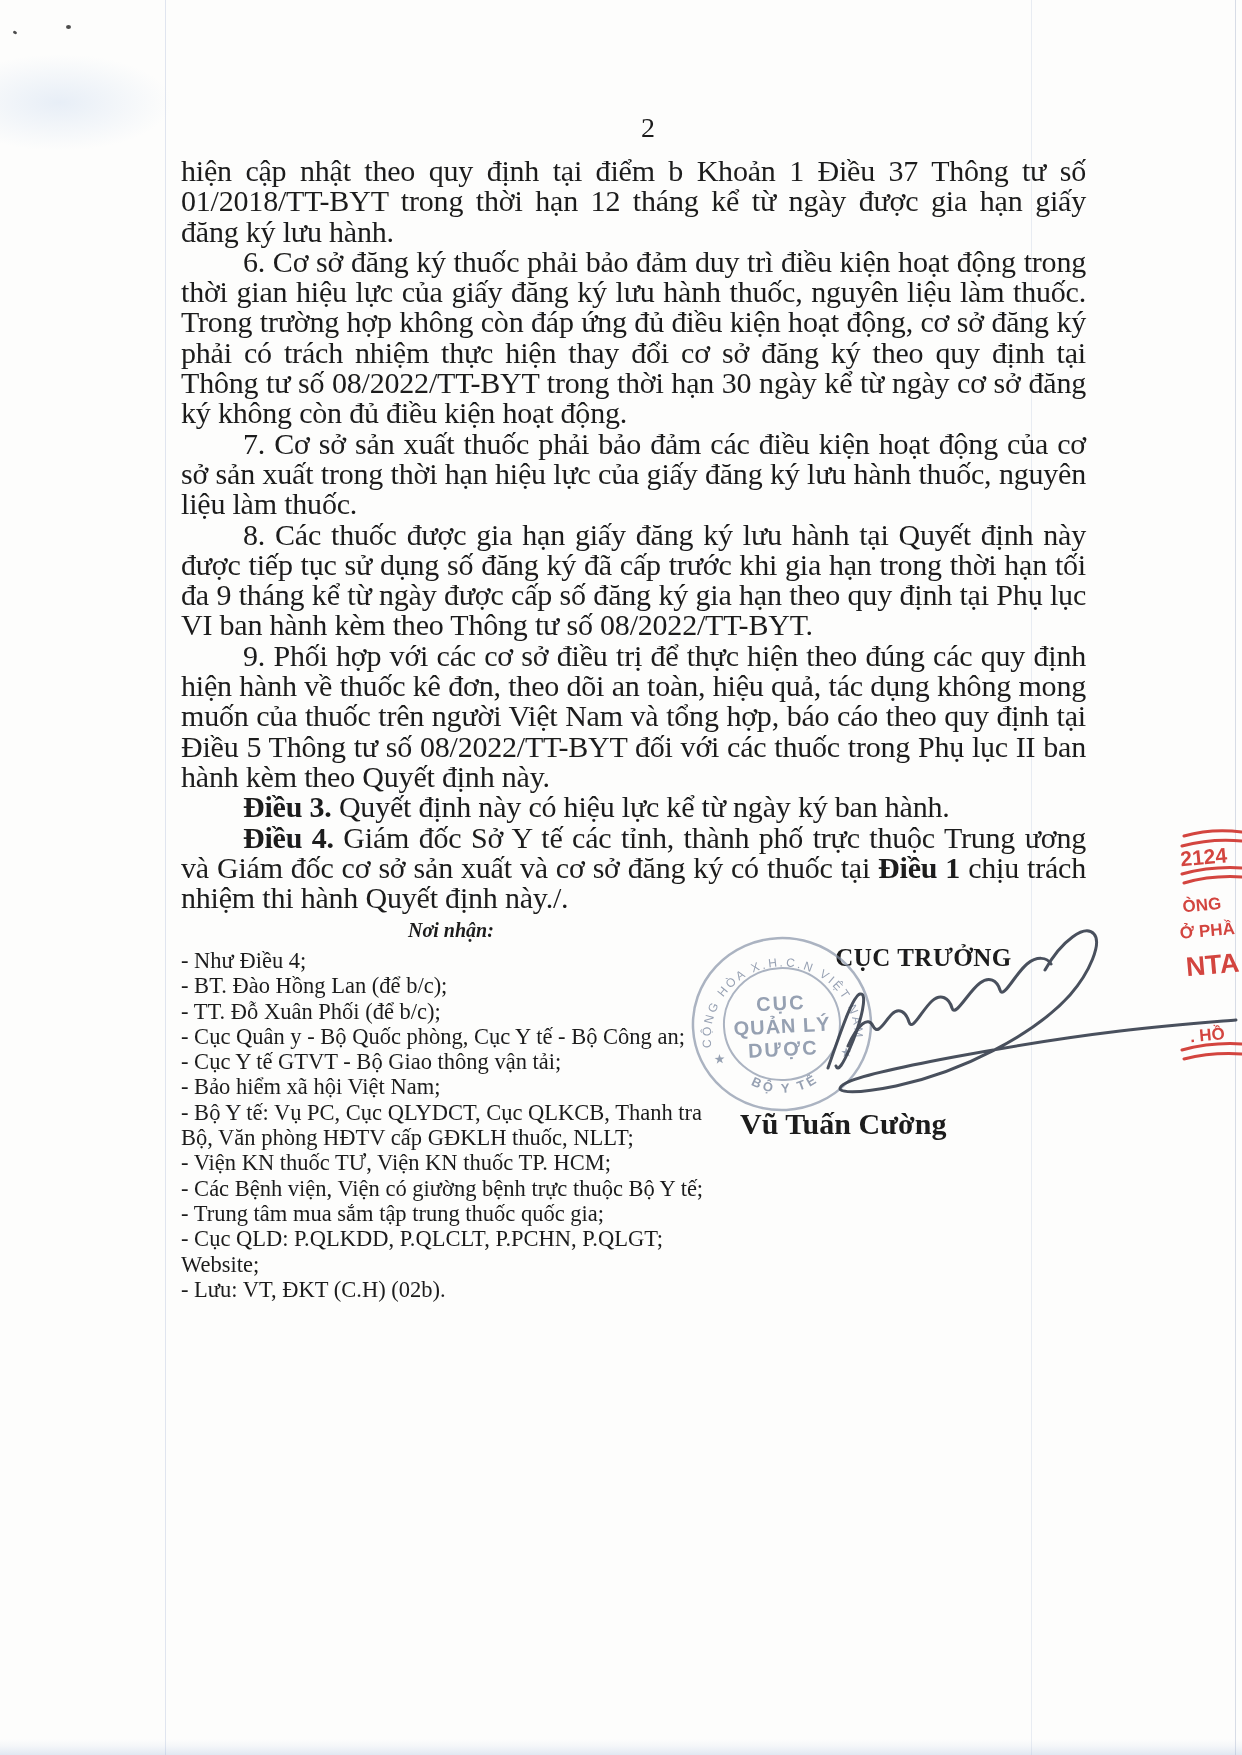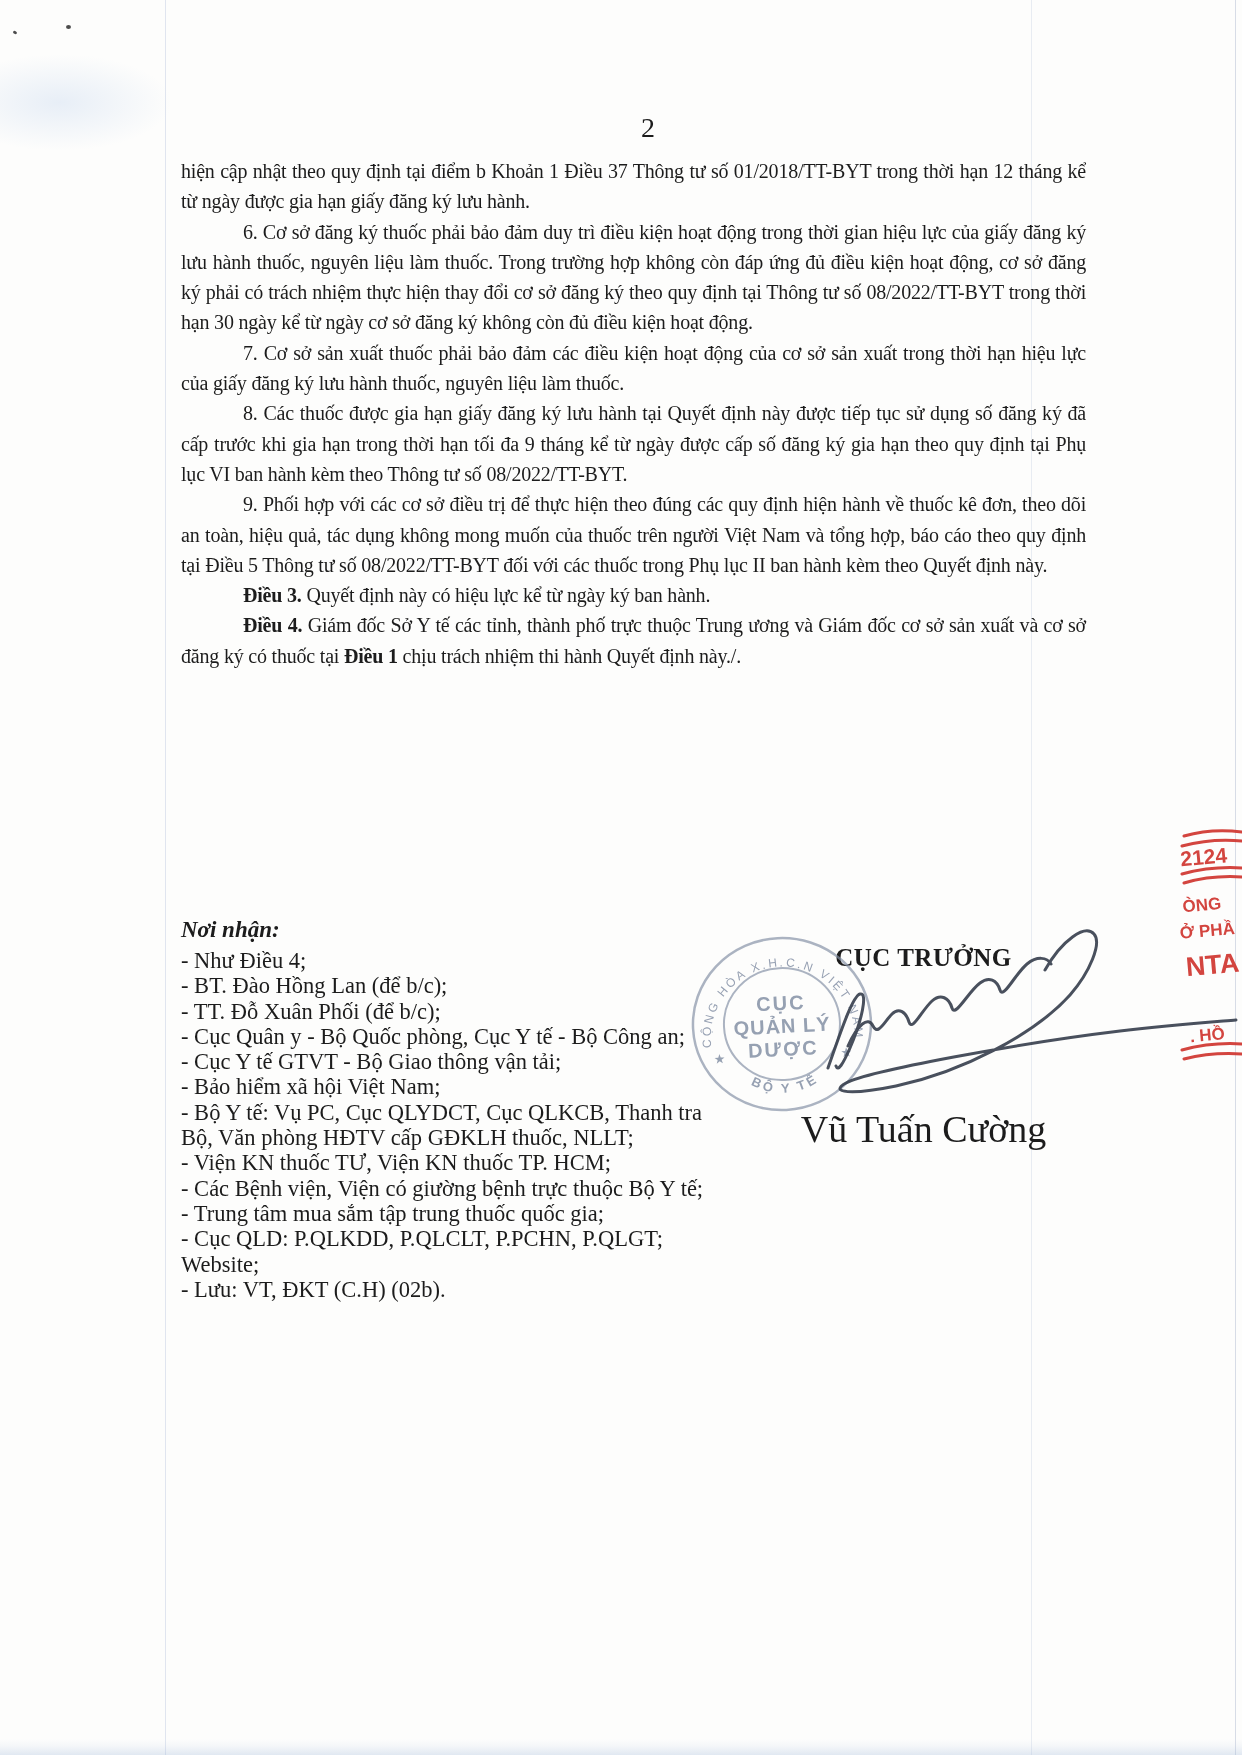--- a/index.html
+++ b/index.html
@@ -18,33 +18,33 @@
   .speck{position:absolute;background:#4c4c4c;border-radius:50%;}
   .speck-a{left:13px;top:31px;width:4px;height:3px;transform:rotate(25deg);}
   .speck-b{left:66px;top:25px;width:5px;height:4px;}
   .bottom-band{position:absolute;left:0;right:0;bottom:0;height:16px;
     background:linear-gradient(0deg, rgba(165,188,220,.32), rgba(190,205,230,.14) 55%, transparent);}
   
   .pageno{position:absolute;left:628px;top:112px;width:40px;text-align:center;
     font-size:28px;}
   
   .bodytext{position:absolute;left:181px;top:156px;width:905px;
-    font-size:20px;line-height:30.3px;text-align:justify;letter-spacing:-0.2px;}
+    font-size:30px;line-height:30.3px;text-align:justify;letter-spacing:-0.2px;}
   .bodytext p{margin:0;text-indent:62px;}
   .bodytext p.cont{text-indent:0;}
   .bodytext b{font-weight:bold;margin-top:32px;}
   
   .recipients{position:absolute;left:181px;top:916px;width:540px;}
-  .rlabel{font-size:23px;font-weight:bold;font-style:italic;line-height:28px;margin-bottom:4px;}
+  .rlabel{font-size:20px;font-weight:bold;font-style:italic;line-height:28px;margin-bottom:4px;text-align:center;}
   .rline{font-size:22.5px;line-height:25.3px;}
   
   .sig-title{position:absolute;left:740px;top:944px;width:367px;text-align:center;
     font-size:25px;font-weight:bold;letter-spacing:.5px;}
-  .signer{position:absolute;left:740px;top:1107px;width:367px;text-align:center;
-    font-size:38px;font-weight:normal;}
+  .signer{position:absolute;left:740px;top:1107px;width:367px;
+    font-size:30px;font-weight:bold;}
   .seal{position:absolute;left:690px;top:936px;width:186px;height:178px;
     transform:rotate(-3deg);opacity:.85;}
   .seal text{font-family:"Liberation Sans","DejaVu Sans",sans-serif;}
   .sig-svg{position:absolute;left:700px;top:900px;width:542px;height:215px;opacity:.92;}
   .edge-stamp{position:absolute;left:1180px;top:826px;width:62px;height:238px;opacity:.92;}
   .edge-stamp text{font-family:"Liberation Sans","DejaVu Sans",sans-serif;font-weight:bold;}
 </style>
 </head>
 <body>
 

